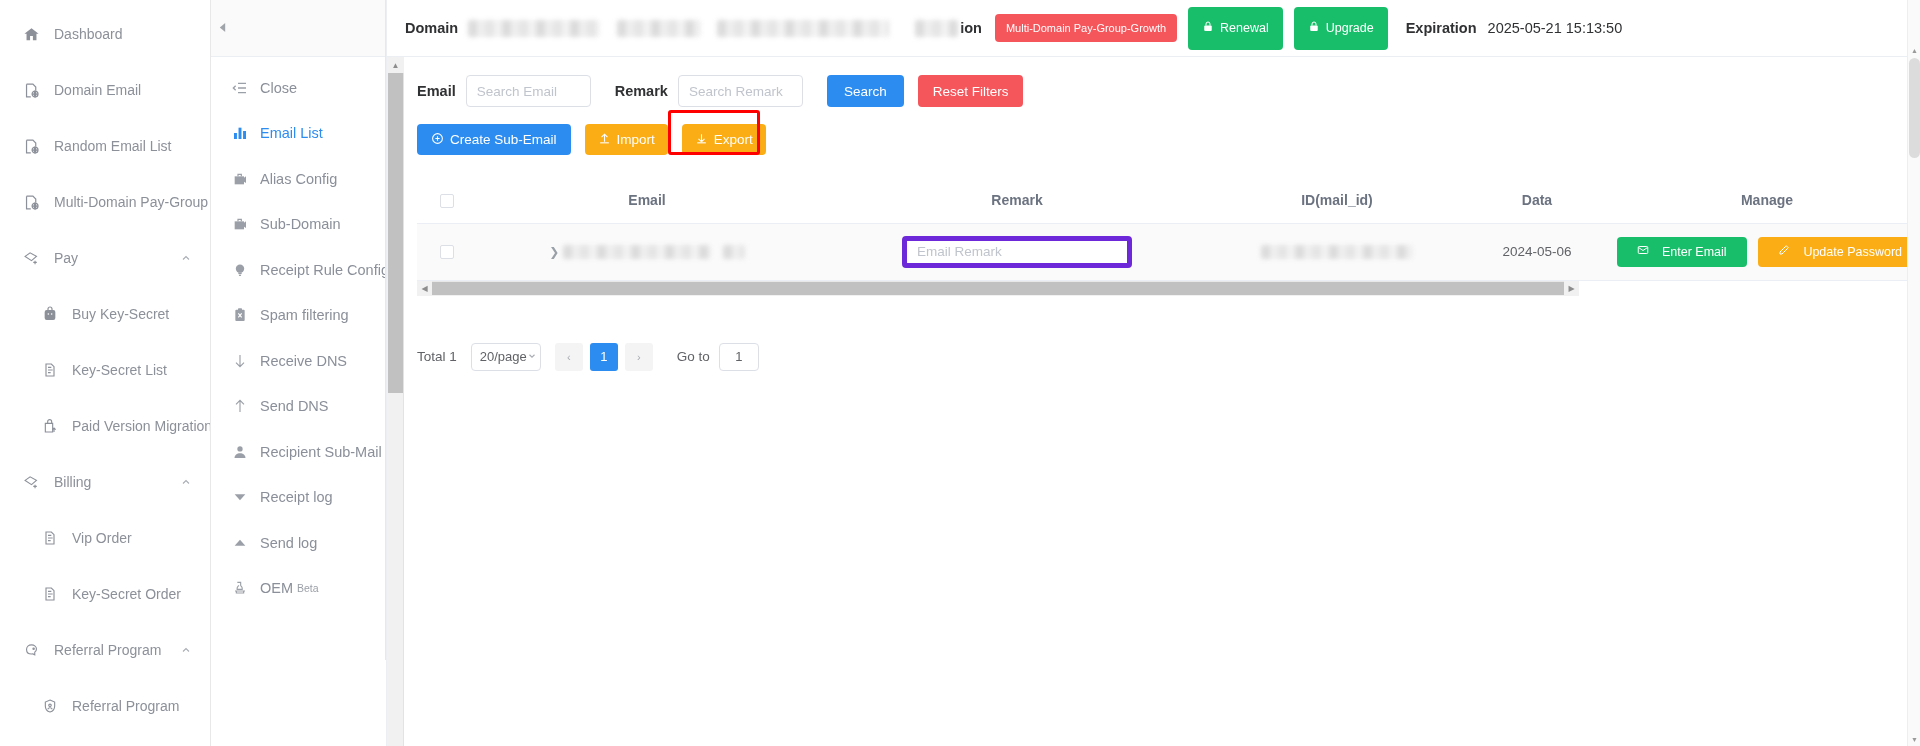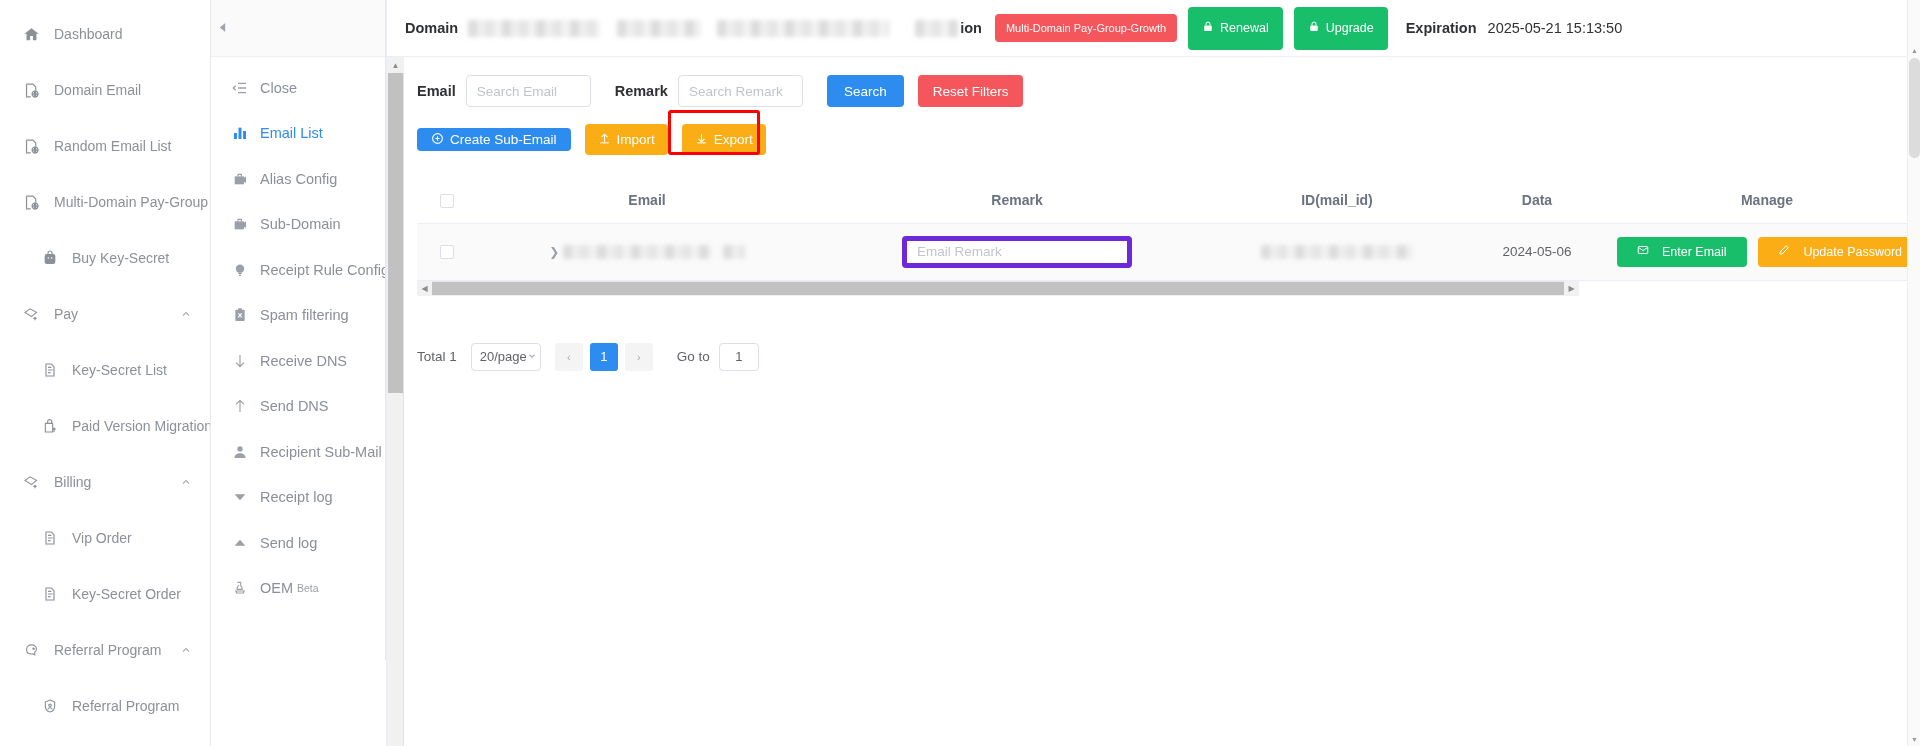--- a/index.html
+++ b/index.html
@@ -191,21 +191,21 @@
   }
   .btn-redline {
     background: #f5565c; color: #fff;
     height: 32px; padding: 0 15px;
     font-size: 13.5px; margin-left: 14px;
   }
 
   .actions { display: flex; align-items: center; margin-top: 17px; position: relative; }
   .btn-create {
     background: #2d8cf0; color: #fff;
-    height: 23px; padding: 0 14px; font-size: 13.5px; gap: 6px;
+    height: 31px; padding: 0 14px; font-size: 13.5px; gap: 6px;
   }
   .btn-amber {
     background: #fbad16; color: #fff;
     height: 31px; padding: 0 13px; font-size: 13.5px;
     margin-left: 14px; gap: 6px;
   }
   .export-wrap { position: relative; display: inline-flex; margin-left: 14px; }
   .export-wrap .btn-amber { margin-left: 0; }
   .hl-box {
     position: absolute;
@@ -375,45 +375,45 @@
         <svg width="17" height="17" viewBox="0 0 24 24" fill="none" stroke="currentColor" stroke-width="1.7">
             <path d="M5 3h9l4 4v5"></path>
             <path d="M5 3v18h6"></path>
             <circle cx="17" cy="17" r="4.2"></circle>
             <path d="M12.8 17h8.4M17 12.8c1.6 2.6 1.6 5.6 0 8.4-1.6-2.8-1.6-5.8 0-8.4z"></path>
           </svg>
       </span>
       <span class="label">Multi-Domain Pay-Group</span>
     </div>
 
+    <div class="side-item">
+      <span class="ico">
+        <svg width="17" height="17" viewBox="0 0 24 24" fill="none" stroke="currentColor" stroke-width="1.6">
+            <path d="M3 9l7-5 9 5-7 6z"></path>
+            <path d="M17 15v5M14.5 17.5h5"></path>
+          </svg>
+      </span>
+      <span class="label">Pay</span>
+      <span class="caret">
+        <svg width="12" height="12" viewBox="0 0 24 24" fill="none" stroke="currentColor" stroke-width="2.2">
+            <path d="M6 15l6-6 6 6"></path>
+          </svg>
+      </span>
+    </div>
+
     <div class="side-item sub">
       <span class="ico">
         <svg width="16" height="16" viewBox="0 0 24 24" fill="currentColor">
             <rect x="4" y="6" width="16" height="15" rx="3"></rect>
             <path d="M9 6V4.5a3 3 0 016 0V6" stroke="currentColor" stroke-width="1.8" fill="none"></path>
             <circle cx="9.5" cy="12" r="1.2" fill="#fff"></circle>
             <circle cx="14.5" cy="12" r="1.2" fill="#fff"></circle>
           </svg>
       </span>
       <span class="label">Buy Key-Secret</span>
-    </div>
-
-    <div class="side-item">
-      <span class="ico">
-        <svg width="17" height="17" viewBox="0 0 24 24" fill="none" stroke="currentColor" stroke-width="1.6">
-            <path d="M3 9l7-5 9 5-7 6z"></path>
-            <path d="M17 15v5M14.5 17.5h5"></path>
-          </svg>
-      </span>
-      <span class="label">Pay</span>
-      <span class="caret">
-        <svg width="12" height="12" viewBox="0 0 24 24" fill="none" stroke="currentColor" stroke-width="2.2">
-            <path d="M6 15l6-6 6 6"></path>
-          </svg>
-      </span>
     </div>
 
     <div class="side-item sub">
       <span class="ico">
         <svg width="16" height="16" viewBox="0 0 24 24" fill="none" stroke="currentColor" stroke-width="1.7">
             <path d="M6 3h8l4 4v14H6z"></path>
             <path d="M9 8h5M9 12h7M9 16h4"></path>
           </svg>
       </span>
       <span class="label">Key-Secret List</span>

